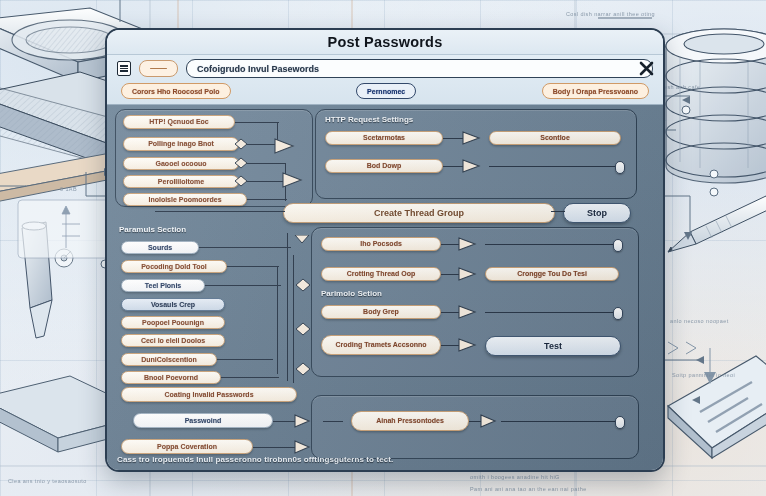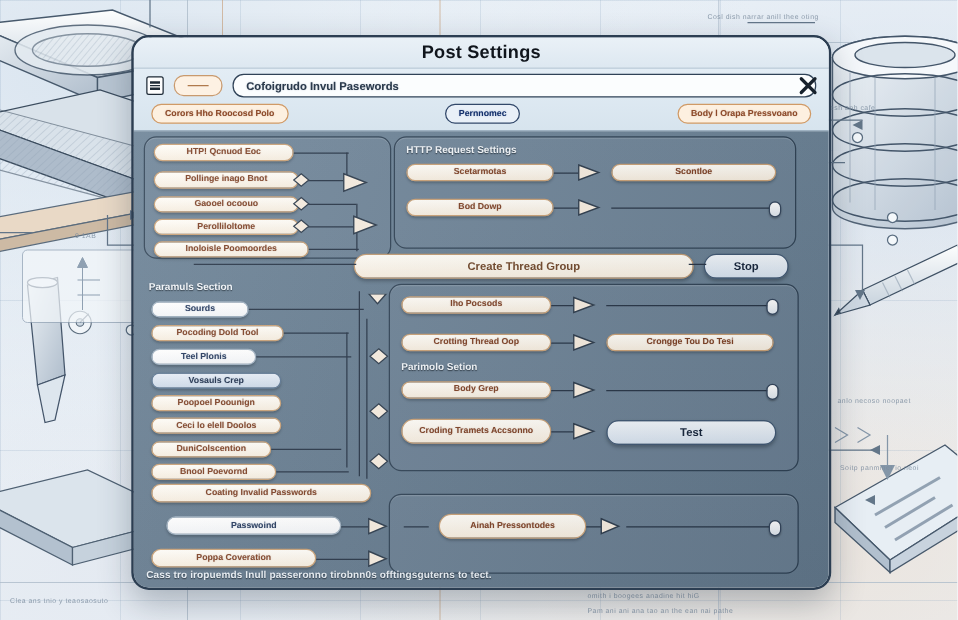--- a/index.html
+++ b/index.html
@@ -262,21 +262,21 @@
   <div class="bgtxt" style="left:672px;top:372px;">Soitp panmmet io neoi</div>
   <div class="bgtxt" style="left:8px;top:478px;">Clea ans tnio y teaosaosuto</div>
   <div class="bgtxt" style="left:470px;top:474px;">omith i boogees anadine hit hiG</div>
   <div class="bgtxt" style="left:470px;top:486px;">Pam ani ani ana tao an the ean nai pathe</div>
   <div class="bgtxt" style="left:60px;top:186px;">0 1AB</div>
 </div>
 
 <div id="win">
 
   <div id="titlebar">
-    <div id="title">Post Settings</div>
+    <div id="title">Post Passwords</div>
   </div>
 
   <div id="toolbar">
     <div class="tb-row1">
       <div class="hamburger">
         <i></i>
           <i></i>
           <i></i>
       </div>
       <div class="minipill">

